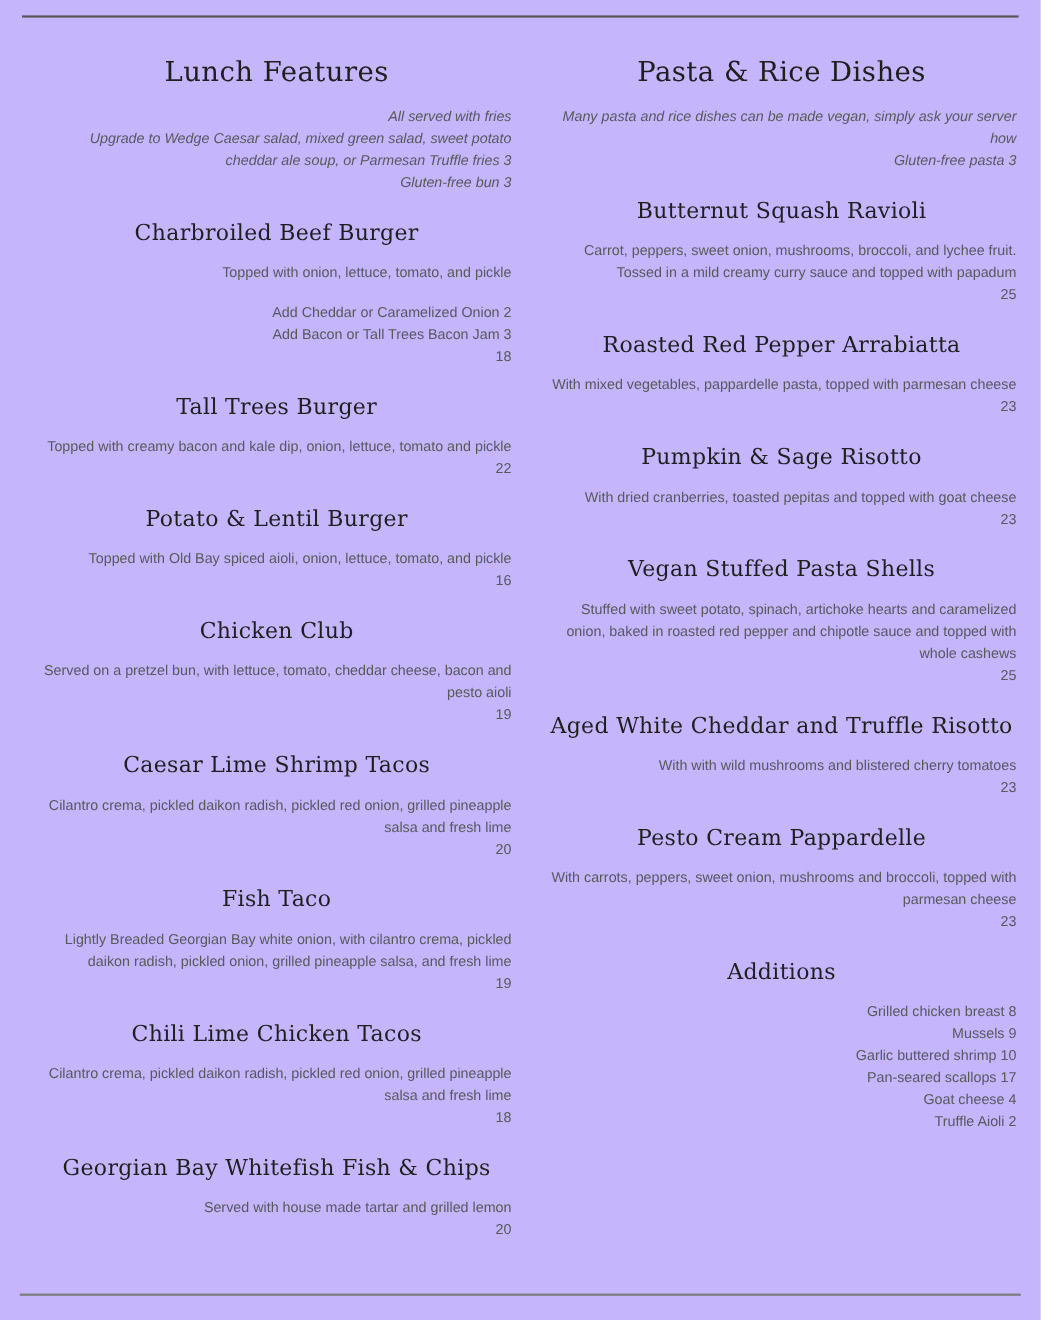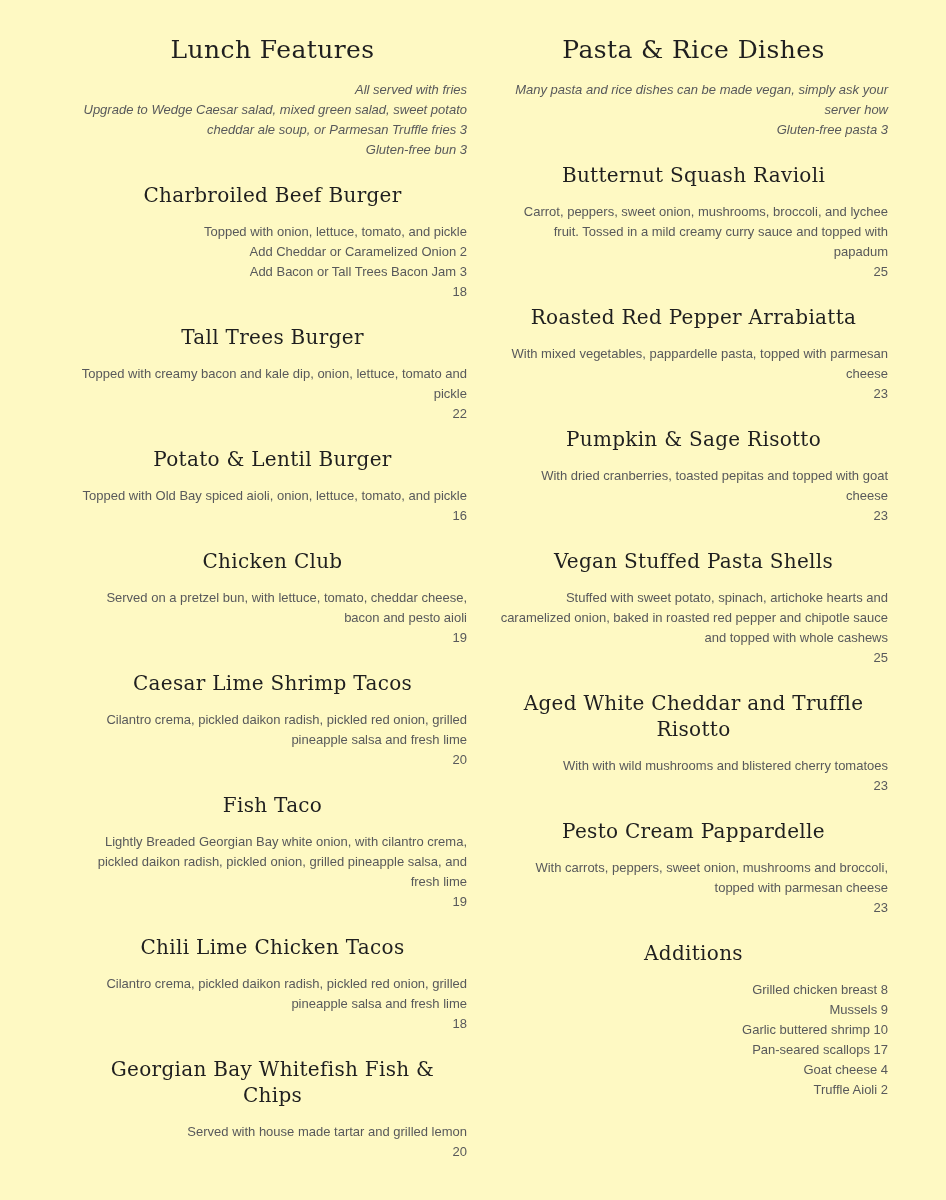--- a/index.html
+++ b/index.html
@@ -7,22 +7,22 @@
   body {
     width: 946px;
     height: 1200px;
     font-family: "Liberation Sans", "DejaVu Sans", sans-serif;
     -webkit-font-smoothing: antialiased;
   }
   .page {
     width: 946px;
     height: 1200px;
     display: flex;
-    flex-direction: row;
-    background: #fef9c3;
+    flex-direction: column;
+    background: #c4b5fd;
   }
   .rule-top {
     border: none;
     border-top: 2px solid var(--rule-top, #565656);
     margin: 14px 20px 0 20px;
   }
   .rule-bottom {
     border: none;
     border-top: 2px solid var(--rule-bottom, #7c7c7c);
     margin: 0 18px 22px 18px;
@@ -59,21 +59,21 @@
   }
   p { margin: 0; }
   .body-text {
     font-size: 13px;
     line-height: 20px;
     color: var(--body-text, #58595b);
     white-space: pre-line;
     text-align: right;
   }
   .intro { font-style: italic; }
-  .extras { }
+  .extras { margin-top: 16px; }
 </style>
 </head>
 <body>
 
 <div class="page">
   <hr class="rule-top">
 
   <div class="columns">
 
     <div class="col">

